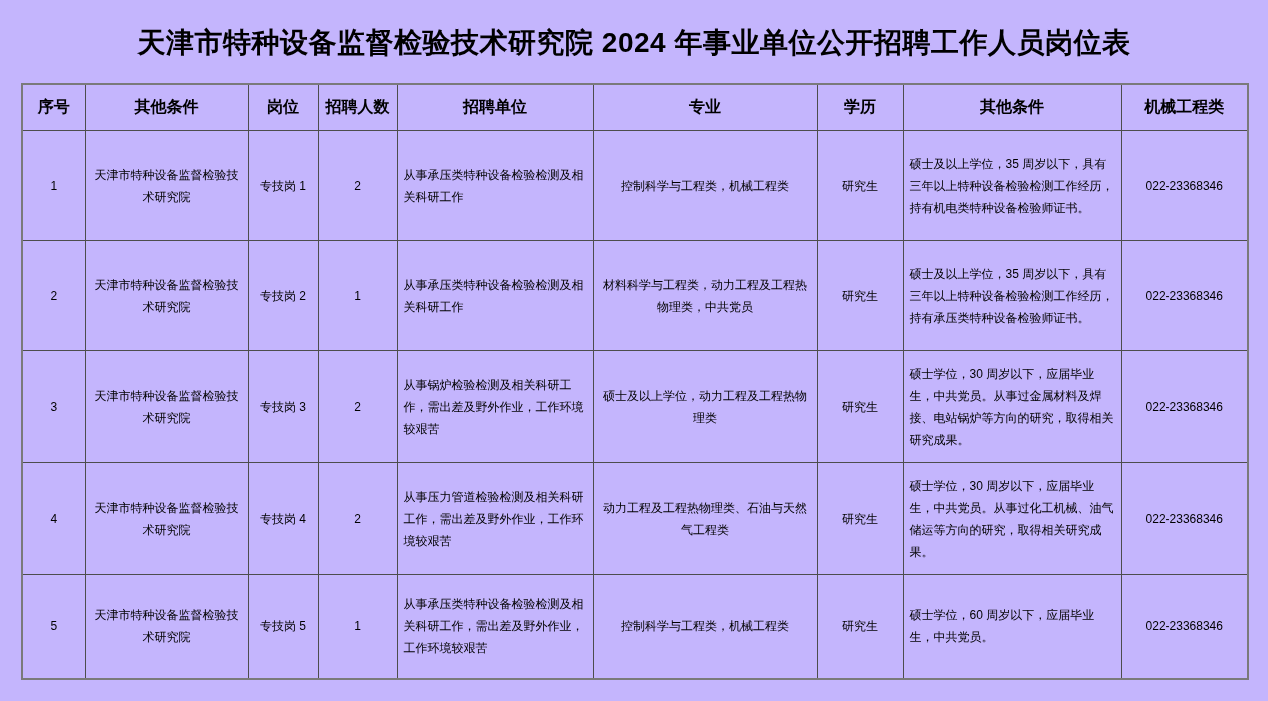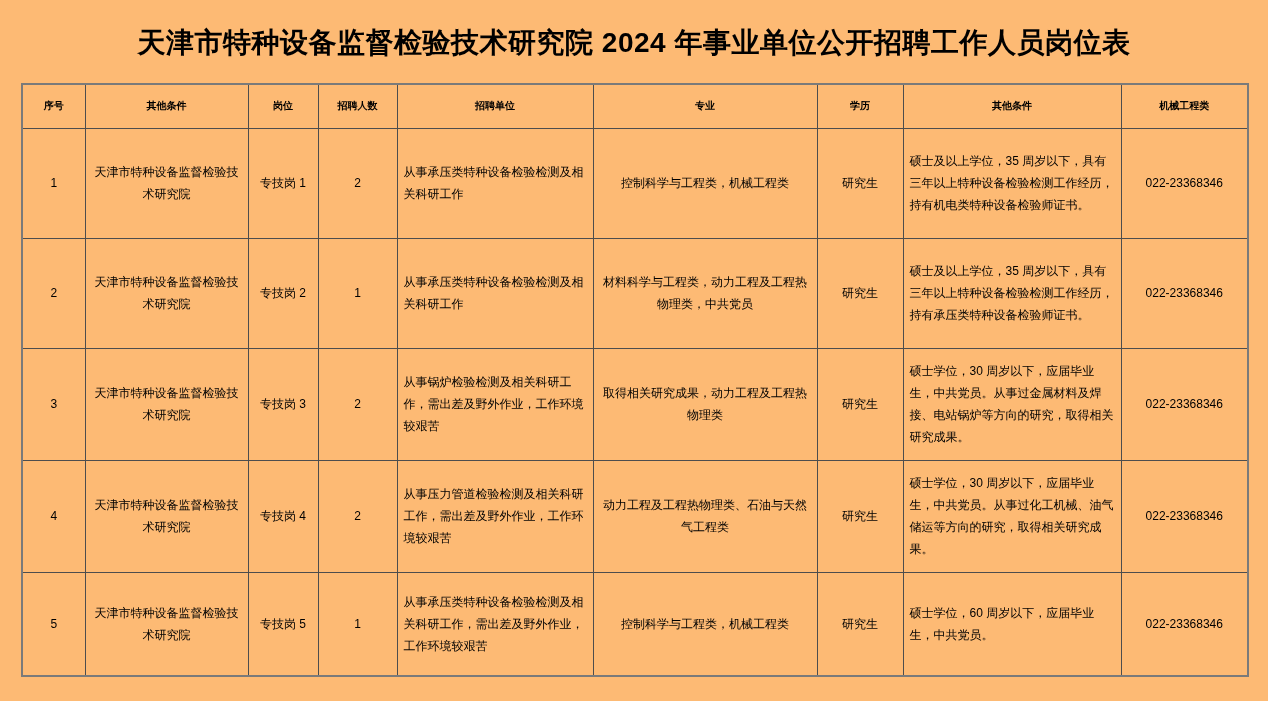--- a/index.html
+++ b/index.html
@@ -6,21 +6,21 @@
     margin: 0;
     padding: 0;
     background: #ffffff;
     font-family: "Liberation Sans", "DejaVu Sans", sans-serif;
     color: #000000;
   }
   .page {
     position: relative;
     width: 1268px;
     height: 701px;
-    background: #fdba74;
+    background: #c4b5fd;
     overflow: hidden;
   }
   .title {
     position: absolute;
     top: 24px;
     left: 0;
     width: 100%;
     text-align: center;
     font-size: 28px;
     font-weight: bold;
@@ -38,21 +38,21 @@
   }
   table.job-table th,
   table.job-table td {
     border: 1px solid #4d4d4d;
     vertical-align: middle;
     padding: 3px 6px;
     word-break: break-all;
     overflow: hidden;
   }
   table.job-table th {
-    font-size: 10px;
+    font-size: 16px;
     font-weight: bold;
     text-align: center;
     padding: 12px 2px;
   }
   table.job-table td {
     font-size: 12px;
     line-height: 22px;
     text-align: center;
   }
   table.job-table td.left {
@@ -120,21 +120,21 @@
         <td>研究生</td>
         <td class="left">硕士及以上学位，35 周岁以下，具有三年以上特种设备检验检测工作经历，持有承压类特种设备检验师证书。</td>
         <td>022-23368346</td>
       </tr>
       <tr class="row-2">
         <td>3</td>
         <td>天津市特种设备监督检验技术研究院</td>
         <td>专技岗 3</td>
         <td>2</td>
         <td class="left">从事锅炉检验检测及相关科研工作，需出差及野外作业，工作环境较艰苦</td>
-        <td>取得相关研究成果，动力工程及工程热物理类</td>
+        <td>硕士及以上学位，动力工程及工程热物理类</td>
         <td>研究生</td>
         <td class="left">硕士学位，30 周岁以下，应届毕业生，中共党员。从事过金属材料及焊接、电站锅炉等方向的研究，取得相关研究成果。</td>
         <td>022-23368346</td>
       </tr>
       <tr class="row-3">
         <td>4</td>
         <td>天津市特种设备监督检验技术研究院</td>
         <td>专技岗 4</td>
         <td>2</td>
         <td class="left">从事压力管道检验检测及相关科研工作，需出差及野外作业，工作环境较艰苦</td>

